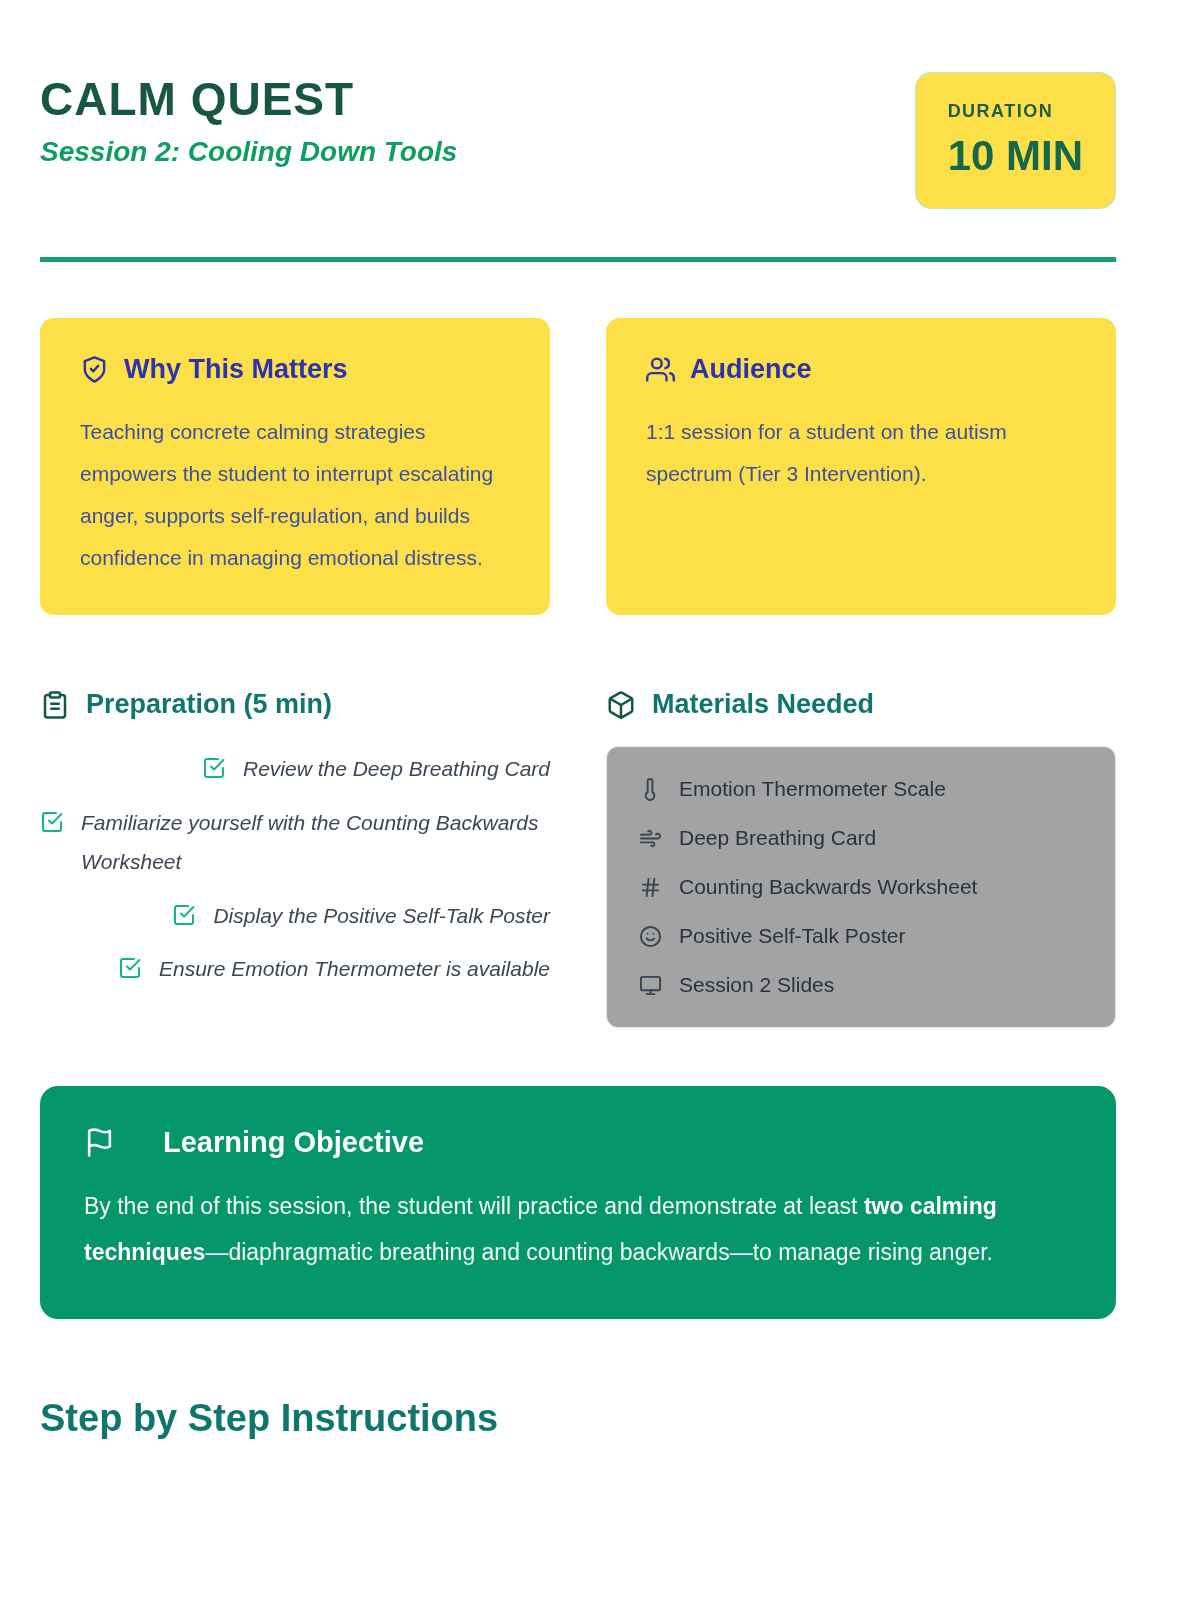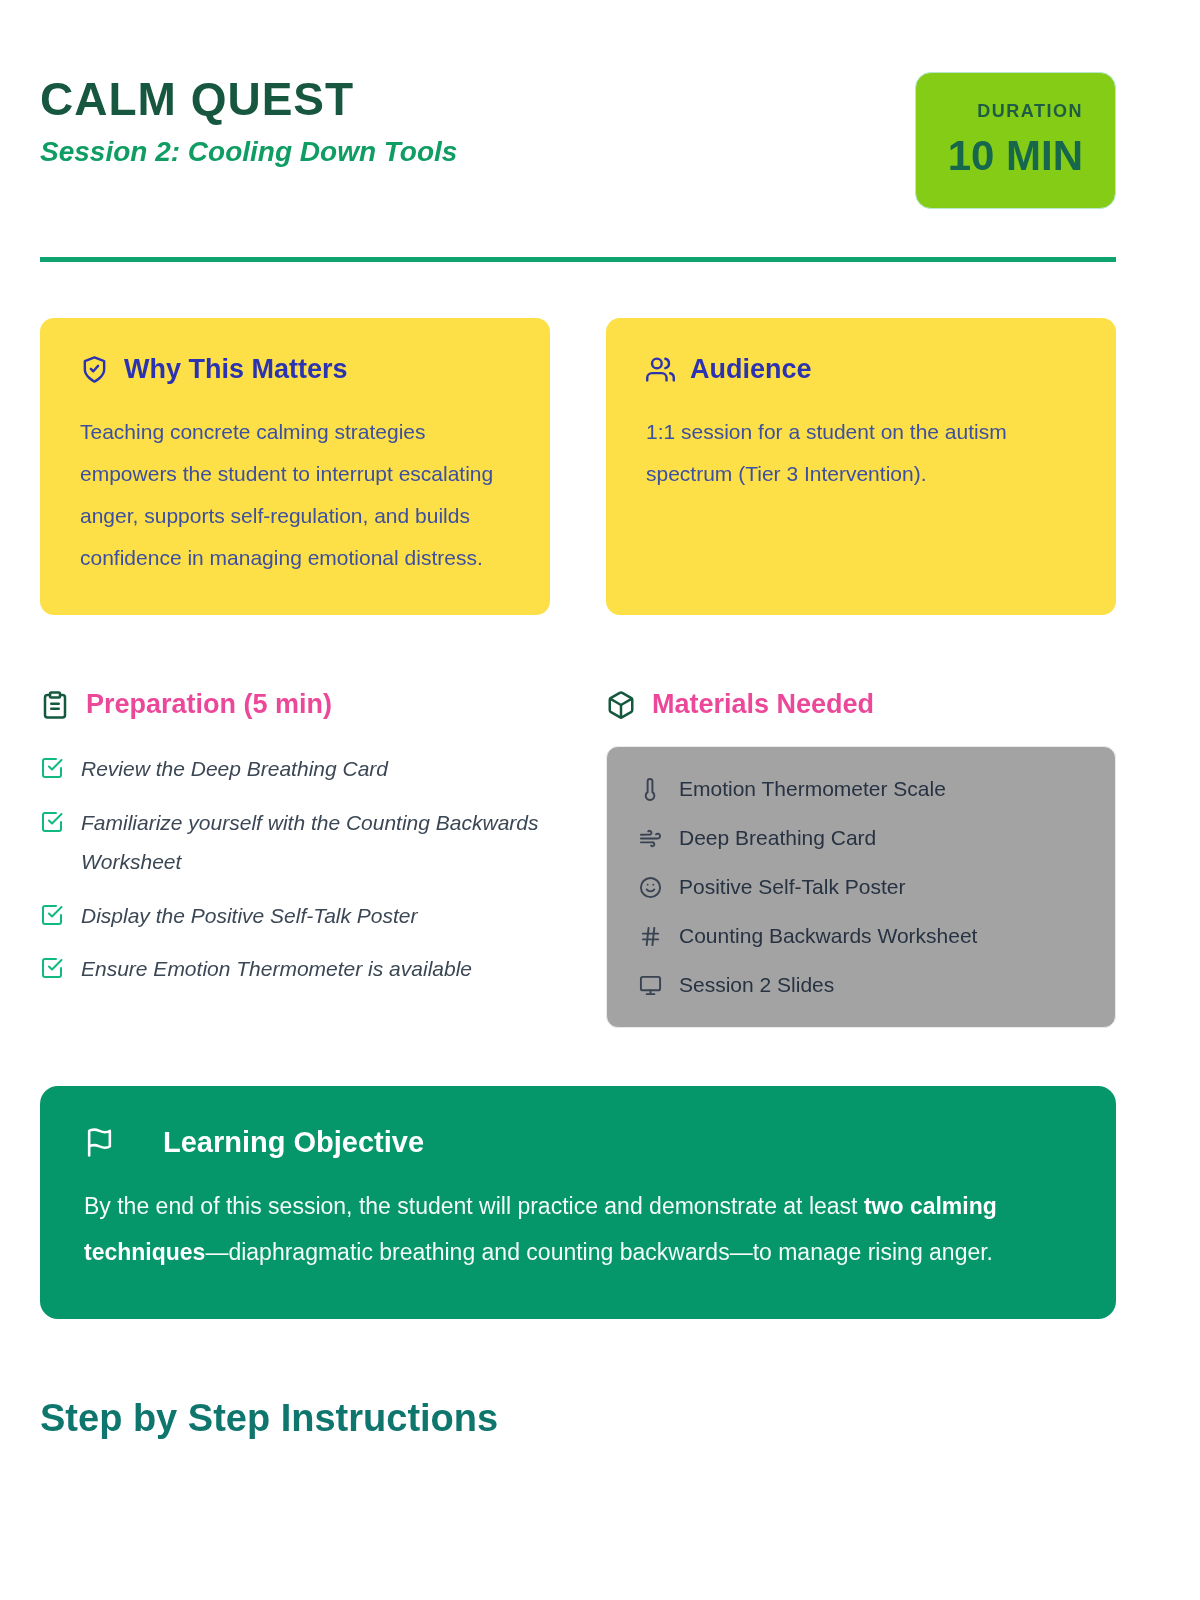--- a/index.html
+++ b/index.html
@@ -24,25 +24,25 @@
     color: #17573f;
   }
   .subtitle {
     margin-top: 10px;
     font-size: 28px;
     font-style: italic;
     font-weight: 700;
     color: #0f9d63;
   }
   .duration-badge {
-    background: #84cc16;
+    background: #fde047;
     border: 1px solid #b6e8cf;
     border-radius: 16px;
     padding: 28px 32px;
-    text-align: right;
+    text-align: left;
     min-width: 190px;
   }
   .duration-label {
     font-size: 18px;
     font-weight: 700;
     letter-spacing: 1.5px;
     color: #1f5c46;
   }
   .duration-value {
     margin-top: 10px;
@@ -87,33 +87,34 @@
 
   
   .prep-grid {
     margin-top: 74px;
     display: grid;
     grid-template-columns: 1fr 1fr;
     gap: 56px;
     align-items: start;
   }
   .sec-head { display: flex; align-items: center; gap: 16px; color: #14532d; }
-  .sec-head h2 { margin: 0; font-size: 27px; font-weight: 700; color: #ec4899; }
+  .sec-head h2 { margin: 0; font-size: 27px; font-weight: 700; color: #0f766e; }
   .sec-head .icon svg { display: block; width: 30px; height: 30px; color: #14583e; }
 
   .checklist { list-style: none; margin: 30px 0 0 0; padding: 0; }
   .checklist li {
     display: flex;
     align-items: flex-start;
     gap: 17px;
     margin-bottom: 15px;
     font-size: 21px;
     font-style: italic;
     line-height: 1.85;
     color: #3b4754;
+    justify-content: flex-end;
   }
   .check-icon svg { display: block; width: 24px; height: 24px; color: #10b981; margin-top: 6px; }
 
   .materials-card {
     margin-top: 26px;
     background: #a3a3a3;
     border: 1px solid #e8eaed;
     border-radius: 12px;
     padding: 30px 32px;
   }
@@ -286,38 +287,38 @@
                   <path d="M9.59 4.59A2 2 0 1 1 11 8H2"></path>
                   <path d="M17.73 7.73A2.5 2.5 0 1 1 19.5 12H2"></path>
                   <path d="M12.59 19.41A2 2 0 1 0 14 16H2"></path>
                 </svg>
             </span>
             <span>Deep Breathing Card</span>
           </li>
           <li>
             <span class="m-icon">
               <svg viewBox="0 0 24 24">
+                  <line x1="4" y1="9" x2="20" y2="9"></line>
+                  <line x1="4" y1="15" x2="20" y2="15"></line>
+                  <line x1="10" y1="3" x2="8" y2="21"></line>
+                  <line x1="16" y1="3" x2="14" y2="21"></line>
+                </svg>
+            </span>
+            <span>Counting Backwards Worksheet</span>
+          </li>
+          <li>
+            <span class="m-icon">
+              <svg viewBox="0 0 24 24">
                   <circle cx="12" cy="12" r="10"></circle>
                   <path d="M8 14s1.5 2 4 2 4-2 4-2"></path>
                   <line x1="9" y1="9" x2="9.01" y2="9"></line>
                   <line x1="15" y1="9" x2="15.01" y2="9"></line>
                 </svg>
             </span>
             <span>Positive Self-Talk Poster</span>
-          </li>
-          <li>
-            <span class="m-icon">
-              <svg viewBox="0 0 24 24">
-                  <line x1="4" y1="9" x2="20" y2="9"></line>
-                  <line x1="4" y1="15" x2="20" y2="15"></line>
-                  <line x1="10" y1="3" x2="8" y2="21"></line>
-                  <line x1="16" y1="3" x2="14" y2="21"></line>
-                </svg>
-            </span>
-            <span>Counting Backwards Worksheet</span>
           </li>
           <li>
             <span class="m-icon">
               <svg viewBox="0 0 24 24">
                   <rect x="2" y="3" width="20" height="14" rx="2"></rect>
                   <line x1="8" y1="21" x2="16" y2="21"></line>
                   <line x1="12" y1="17" x2="12" y2="21"></line>
                 </svg>
             </span>
             <span>Session 2 Slides</span>

